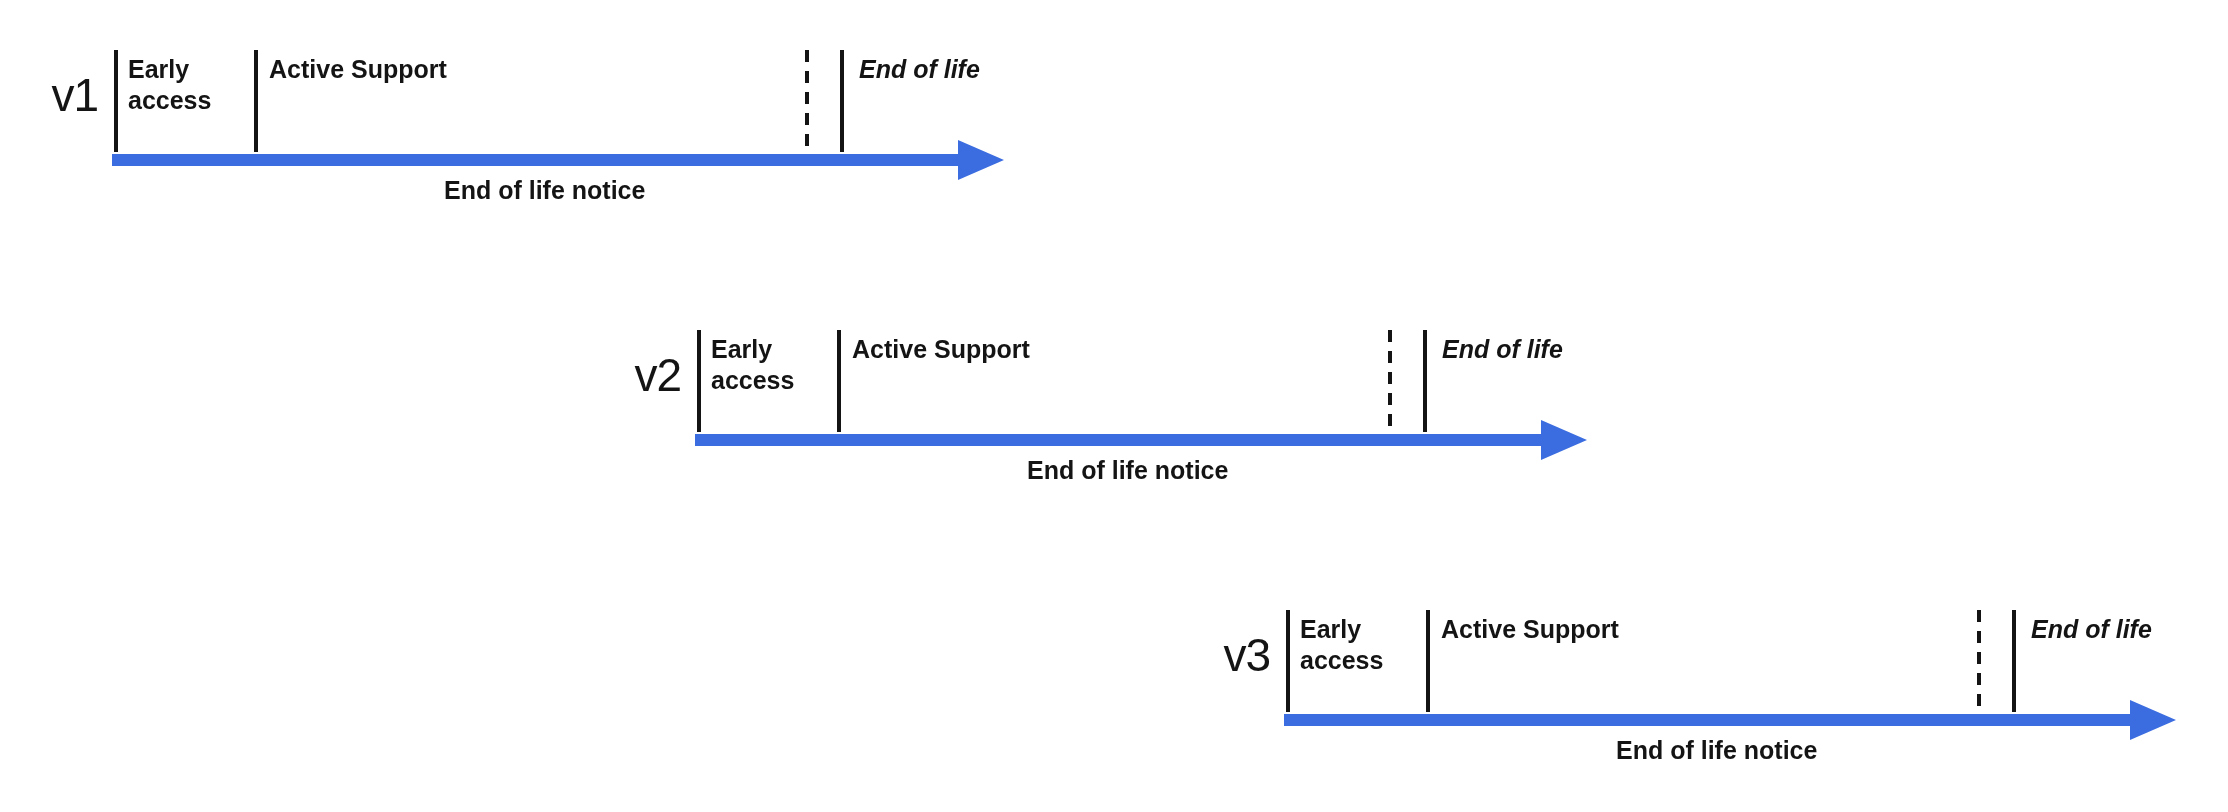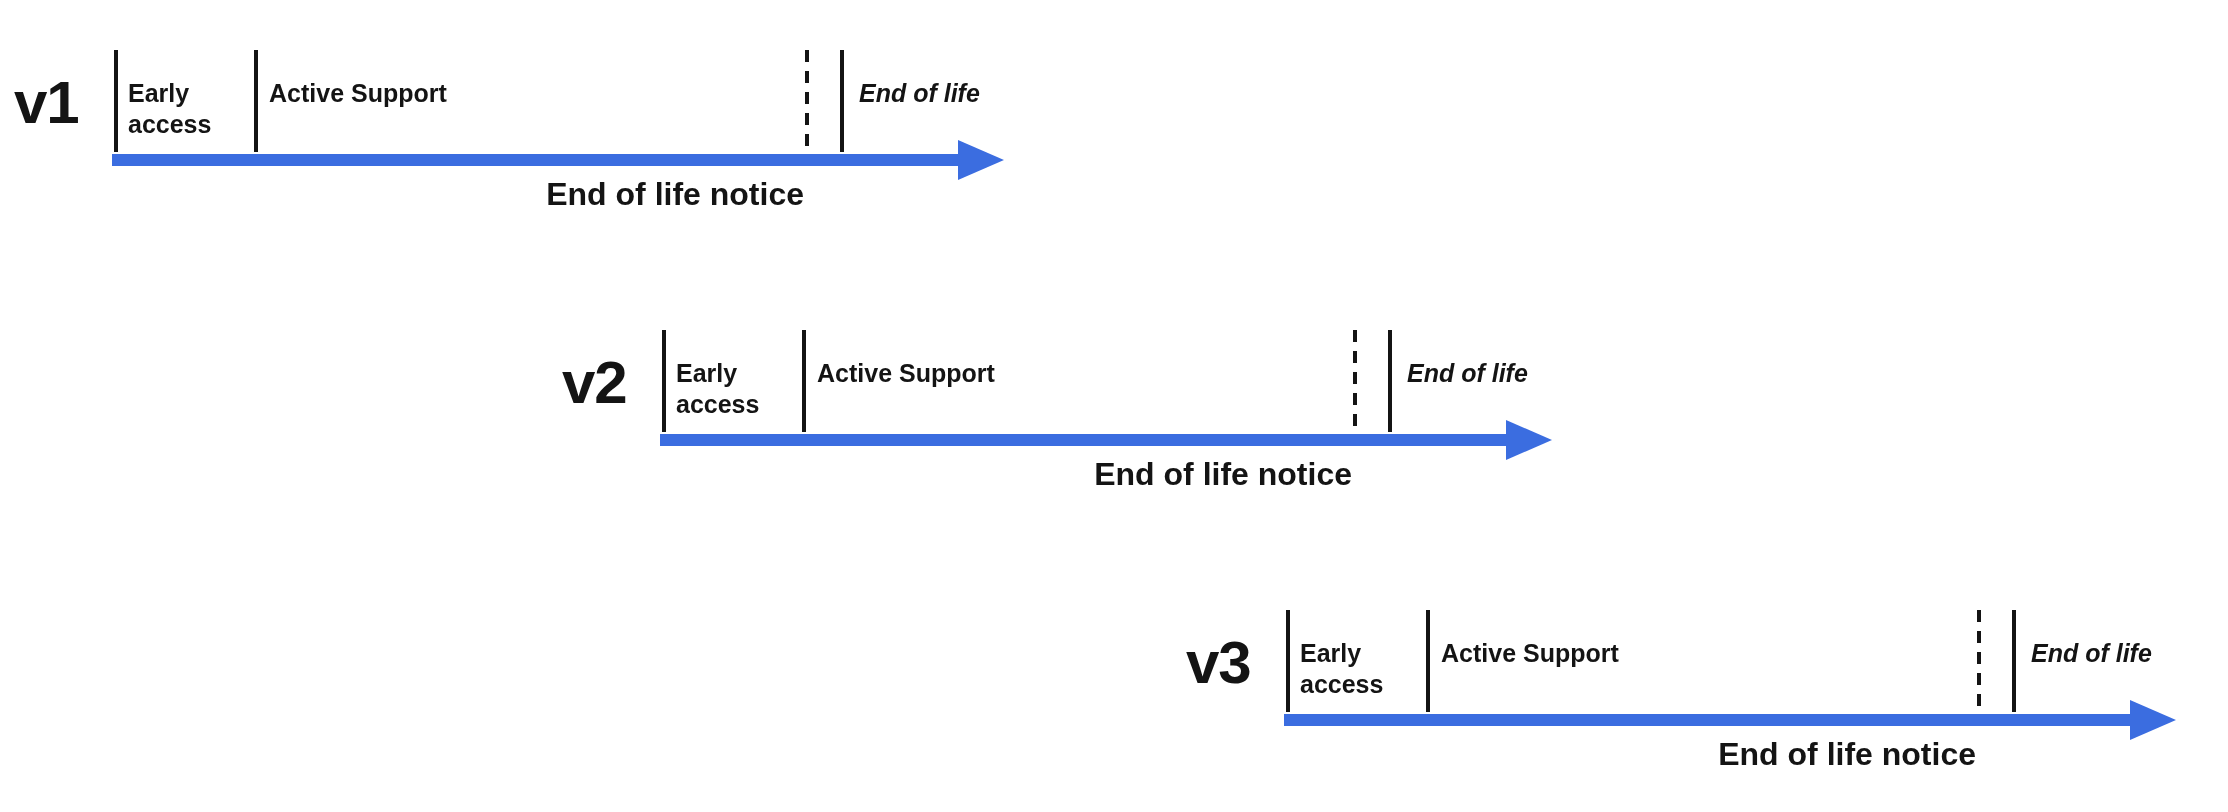--- a/index.html
+++ b/index.html
@@ -10,52 +10,52 @@
     position: relative;
     overflow: hidden;
     font-family: "Liberation Sans", "DejaVu Sans", sans-serif;
     color: #141414;
     --blue: #3b6de0;
     --ink: #141414;
   }
 
   .timeline { position: absolute; width: 1060px; height: 195px; }
   .t1 { left: 14px;   top: 50px;  }
-  .t2 { left: 562px;  top: 330px; }
+  .t2 { left: 597px;  top: 330px; }
   .t3 { left: 1186px; top: 610px; }
 
   .version {
     position: absolute; left: 0; top: 18px; width: 84px;
-    text-align: left; font-size: 60px; font-weight: 700; letter-spacing: -1px;
+    text-align: right; font-size: 46px; font-weight: 400; letter-spacing: -1px;
   }
 
   .tick { position: absolute; top: 0; width: 4px; height: 102px; background: var(--ink); }
   .tick.start { left: 100px; }
   .tick.mid   { left: 240px; }
   .tick.end   { left: 826px; }
   .tick-dashed {
     position: absolute; top: 0; left: 791px; width: 4px; height: 102px;
     background: repeating-linear-gradient(to bottom, var(--ink) 0 12px, transparent 12px 21px);
   }
 
   .shaft { position: absolute; left: 98px; top: 104px; width: 852px; height: 12px; background: var(--blue); }
   .head  {
     position: absolute; left: 944px; top: 90px; width: 0; height: 0;
     border-top: 20px solid transparent; border-bottom: 20px solid transparent;
     border-left: 46px solid var(--blue);
   }
 
-  .phase { position: absolute; top: 4px; font-size: 25px; font-weight: 700; line-height: 1.25; margin-top: 24px; }
+  .phase { position: absolute; top: 4px; font-size: 25px; font-weight: 700; line-height: 1.25; }
   .phase.early  { left: 114px; width: 105px; }
   .phase.active { left: 255px; width: 420px; }
   .phase.eol    { left: 845px; width: 240px; font-style: italic; }
 
   .notice {
     position: absolute; top: 126px; left: 430px; width: 360px;
-    text-align: right; font-size: 32px; font-weight: 700;
+    font-size: 25px; font-weight: 700;
   }
 </style>
 </head>
 <body>
 
 <div class="timeline t1">
   <div class="version">v1</div>
   <div class="tick start"></div>
   <div class="tick mid"></div>
   <div class="tick-dashed"></div>

